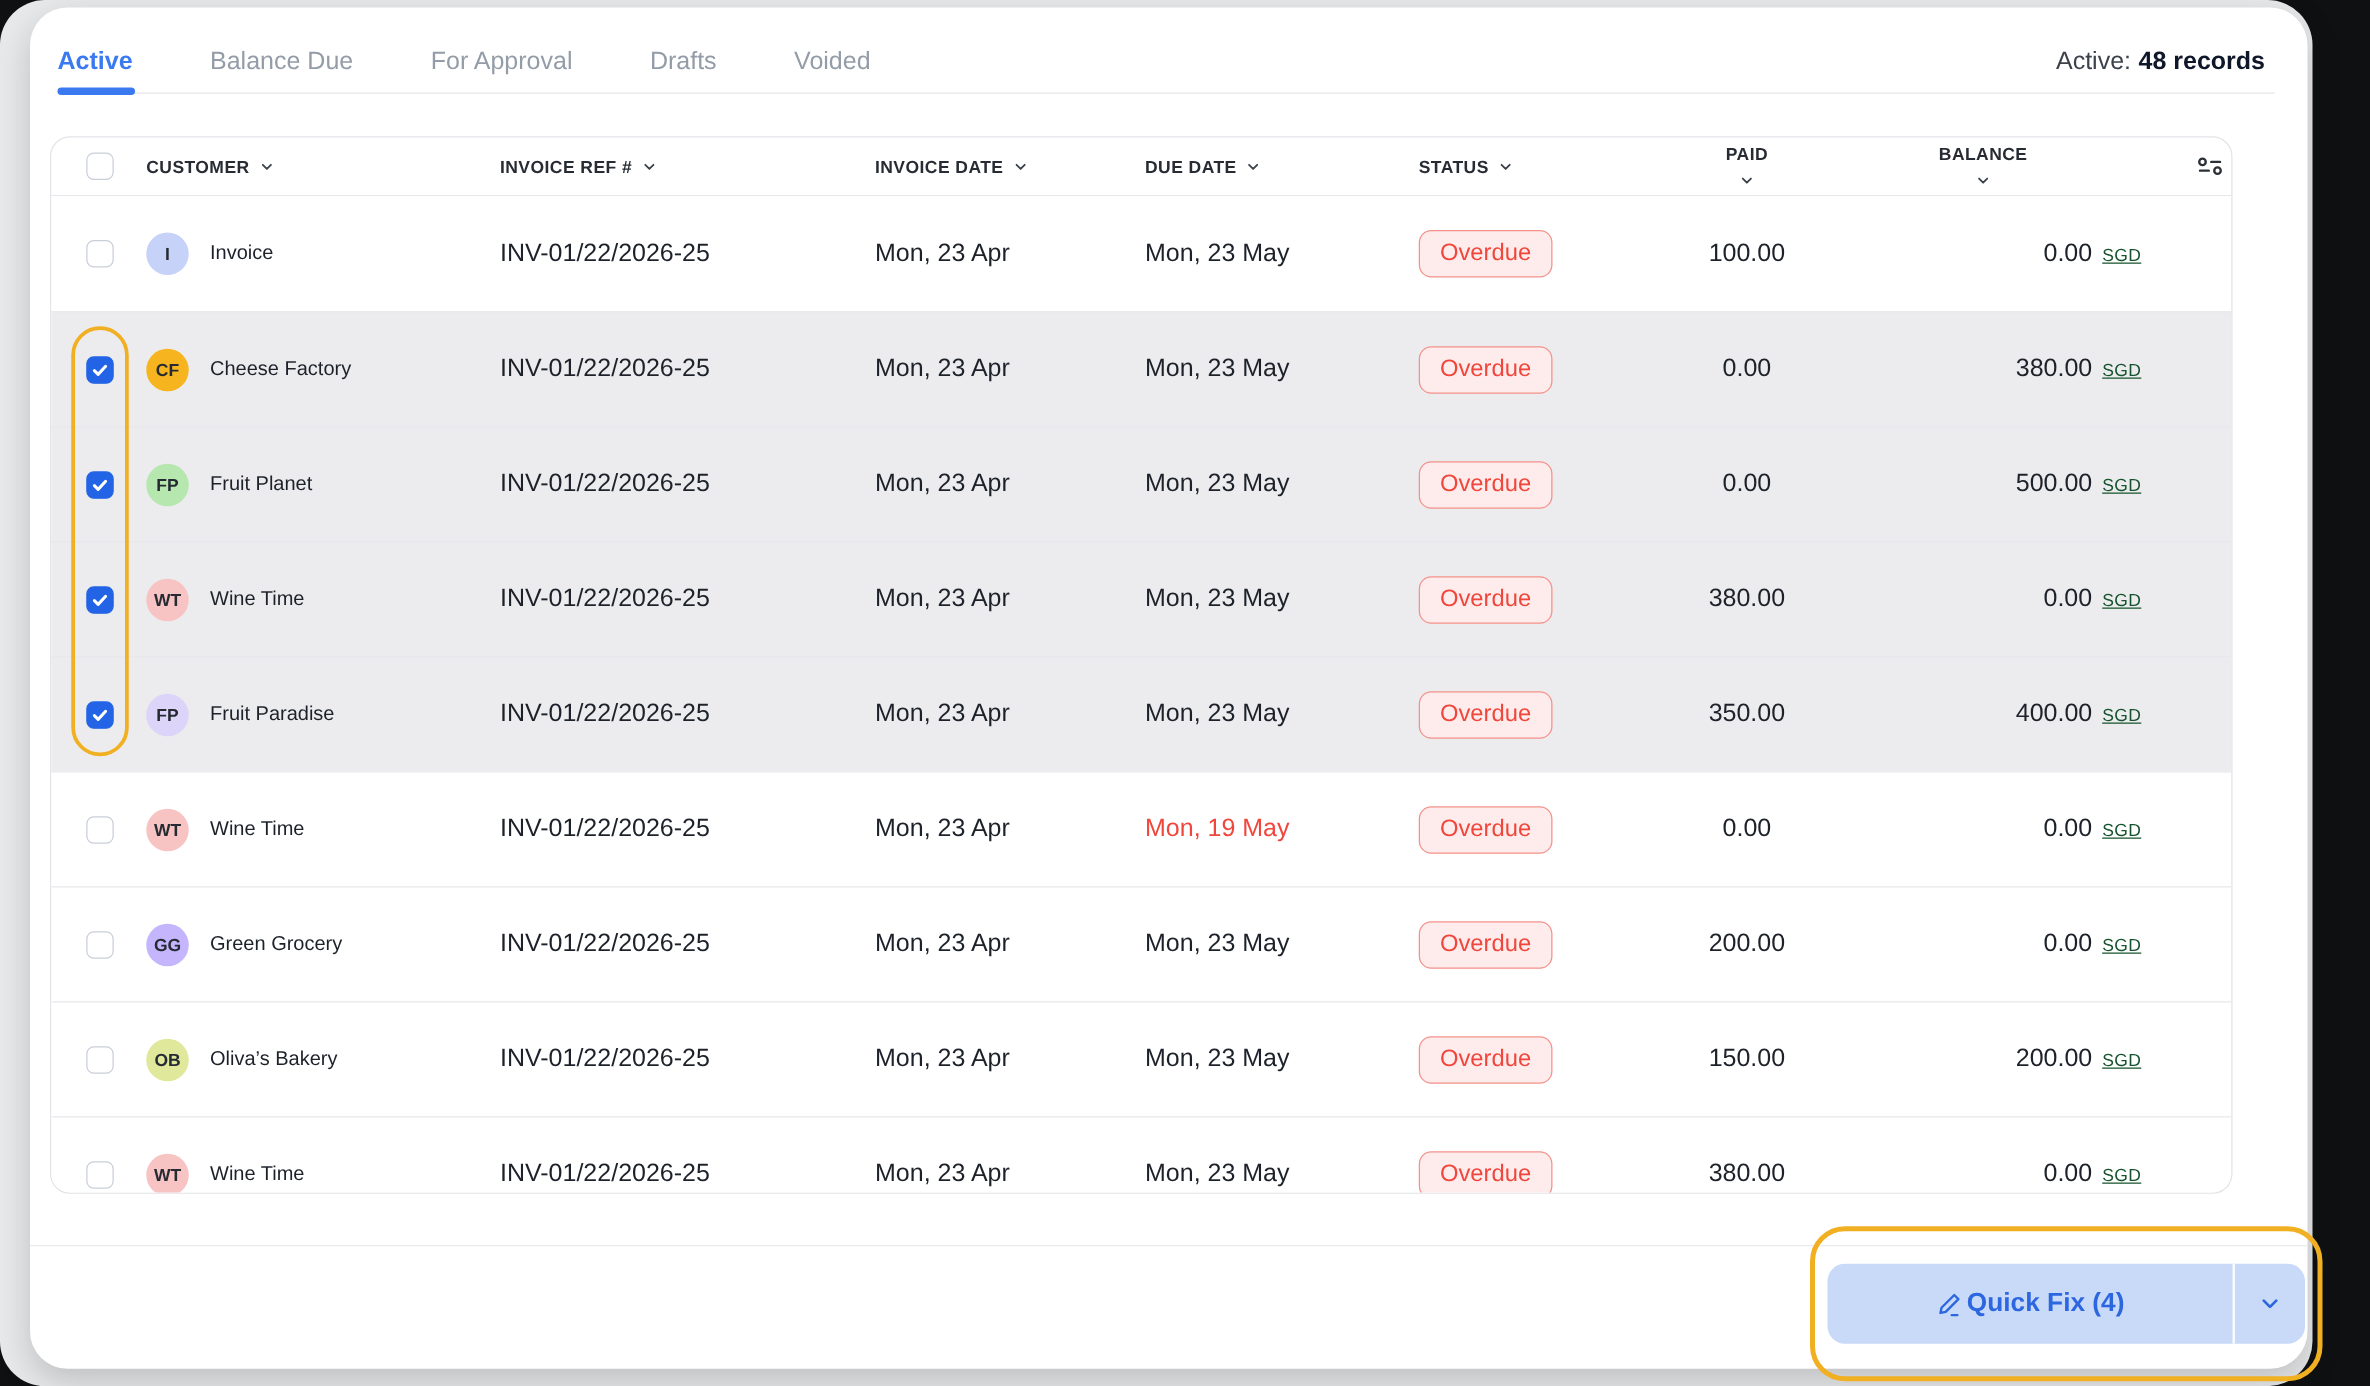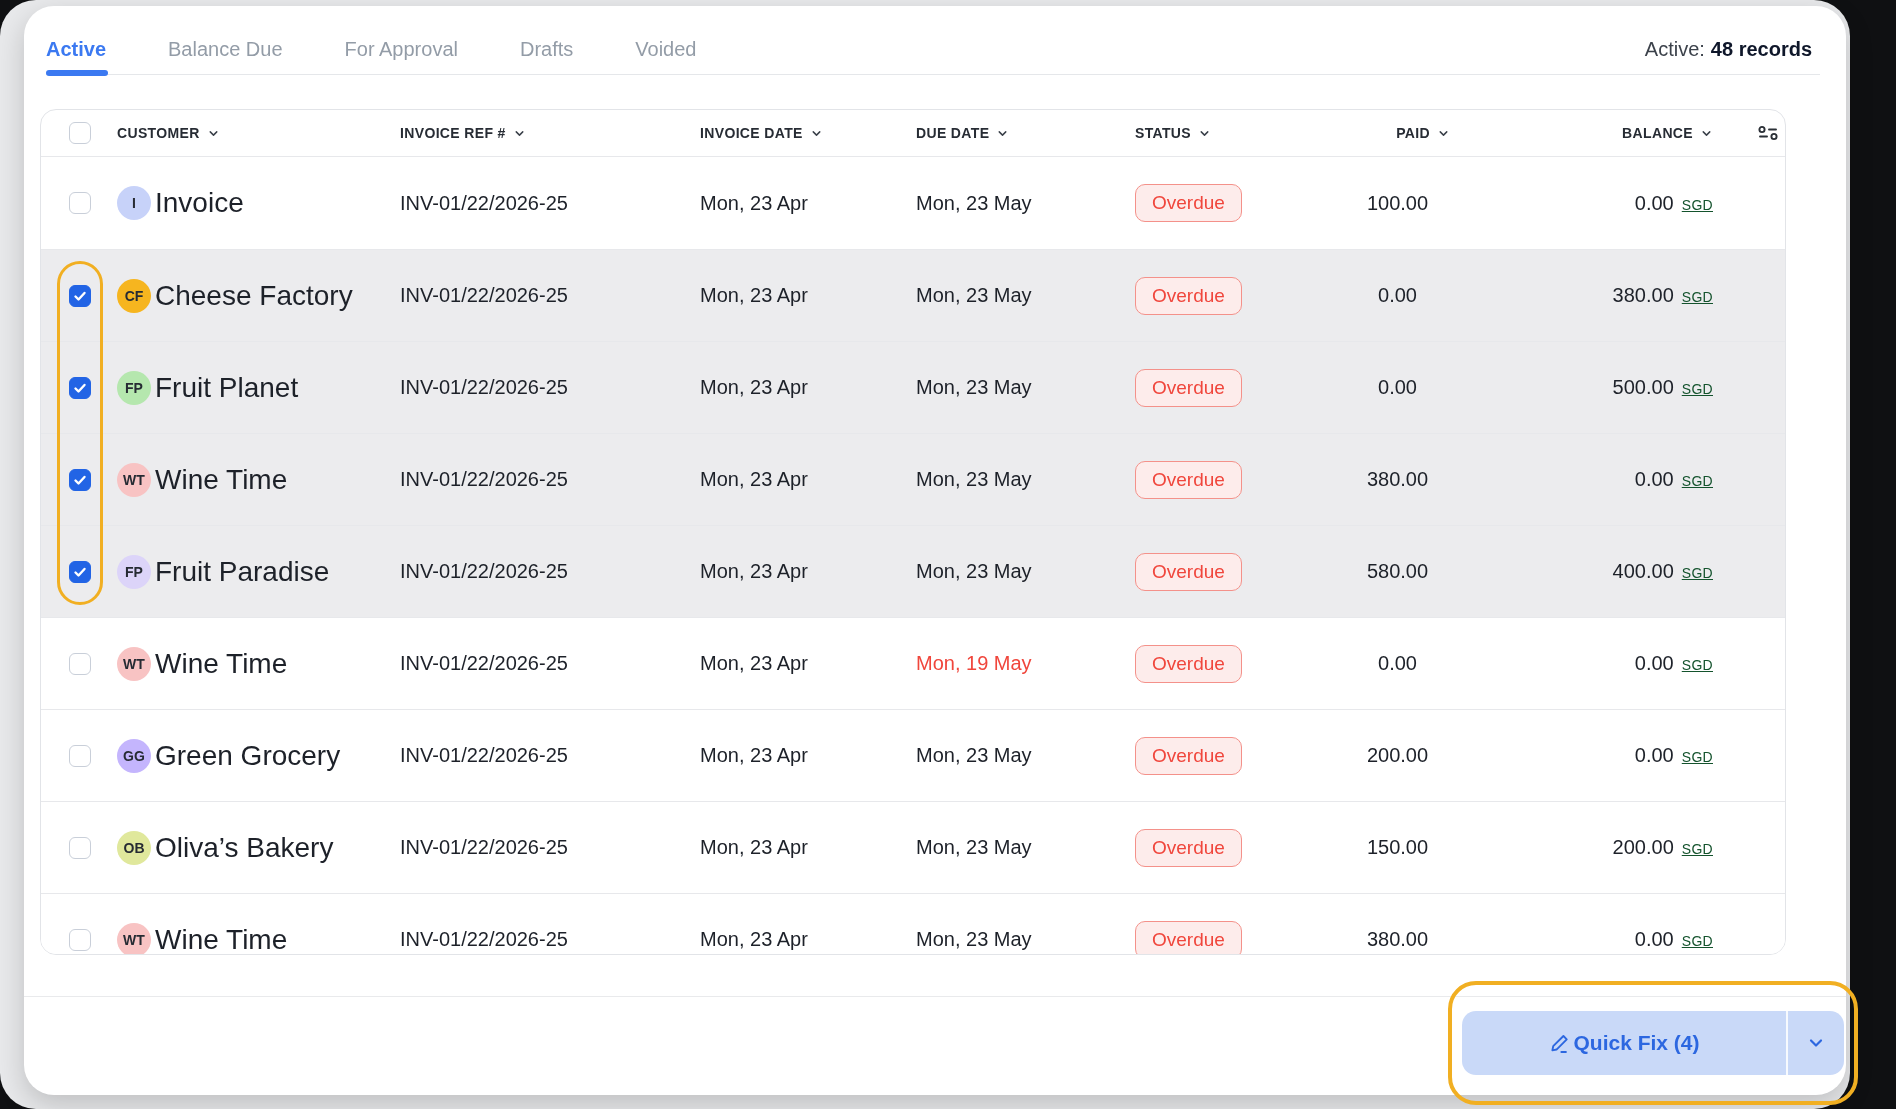--- a/index.html
+++ b/index.html
@@ -21,39 +21,39 @@
   .summary { position:absolute; right:34px; top:32px; font-size:20px; color:#3c424b; white-space:nowrap; }
   .summary .strong { color:#0f172a; font-weight:700; margin-left:6px; }
 
   
   .panel { position:absolute; left:16px; top:103px; width:1746px; height:846px;
            background:#fff; border:1px solid #e2e4e8; border-radius:16px; overflow:hidden; }
   .grid-cols { display:grid; grid-template-columns:76px 283px 300px 216px 219px 210px 115px 271px 56px; align-items:center; }
   .thead { height:47px; border-bottom:1px solid #e7e8eb; }
   .th { display:flex; align-items:center; gap:7px; font-size:14px; font-weight:600;
         letter-spacing:.35px; color:#272c34; white-space:nowrap; cursor:pointer; }
-  .th-right { justify-content:flex-end; }
+  .th-right { justify-content:flex-end;flex-direction:column; }
   .th-paid { padding-right:10px; }
   .th-balance { padding-right:18px; }
   .cell-settings { display:flex; justify-content:flex-end; padding-right:8px; }
   .settings-btn { cursor:pointer; display:flex; }
 
   .row { height:92px; background:#fff; }
   .row + .row { border-top:1px solid #e7e8eb; }
   .row.selected { background:#ececee; }
   .cell-check { padding-left:28px; }
   .checkbox { width:22px; height:22px; border-radius:6px; border:1.5px solid #c9cfd9; background:#fff;
               display:flex; align-items:center; justify-content:center; cursor:pointer; }
   .checkbox .tick { display:none; }
   .checkbox.checked { background:#2264e5; border-color:#2264e5; }
   .checkbox.checked .tick { display:block; }
   .cell-customer { display:flex; align-items:center; }
   .avatar { width:34px; height:34px; border-radius:50%; display:flex; align-items:center; justify-content:center;
             font-size:14px; font-weight:700; color:#262b33; flex:0 0 34px; }
-  .cname { margin-left:4px; font-size:28px; color:#1d2129; white-space:nowrap; }
+  .cname { margin-left:17px; font-size:16px; color:#1d2129; white-space:nowrap; }
   .cell-ref, .cell-date, .cell-paid { font-size:20px; color:#1d2129; white-space:nowrap; }
   .cell-date.alert { color:#f0463c; }
   .cell-paid { text-align:center; padding-right:10px; }
   .badge { display:inline-block; font-size:19px; color:#f0463c; background:#fdeceb;
            border:1.5px solid #f4918a; border-radius:10px; padding:7px 16px; }
   .cell-balance { display:flex; align-items:baseline; justify-content:flex-end; padding-right:18px; }
   .bnum { font-size:20px; color:#1d2129; }
   .cur { font-size:14px; color:#14532d; margin-left:8px; letter-spacing:.3px;text-decoration:underline; }
 
   .select-ring { position:absolute; left:16px; top:151px; width:46px; height:344px;
@@ -253,21 +253,21 @@
       </div>
     </div>
     <div class="cell-customer">
       <span class="avatar" style="background: rgb(220, 212, 249);">FP</span>
       <span class="cname">Fruit Paradise</span>
     </div>
     <div class="cell-ref">INV-01/22/2026-25</div>
     <div class="cell-date">Mon, 23 Apr</div>
     <div class="cell-date due">Mon, 23 May</div>
     <div class="cell-status"><span class="badge">Overdue</span></div>
-    <div class="cell-paid">580.00</div>
+    <div class="cell-paid">350.00</div>
     <div class="cell-balance">
       <span class="bnum">400.00</span>
       <span class="cur">SGD</span>
     </div>
     <div class="cell-spacer"></div>
   </div>
         <div class="row grid-cols">
     <div class="cell-check">
       <div class="checkbox">
         

